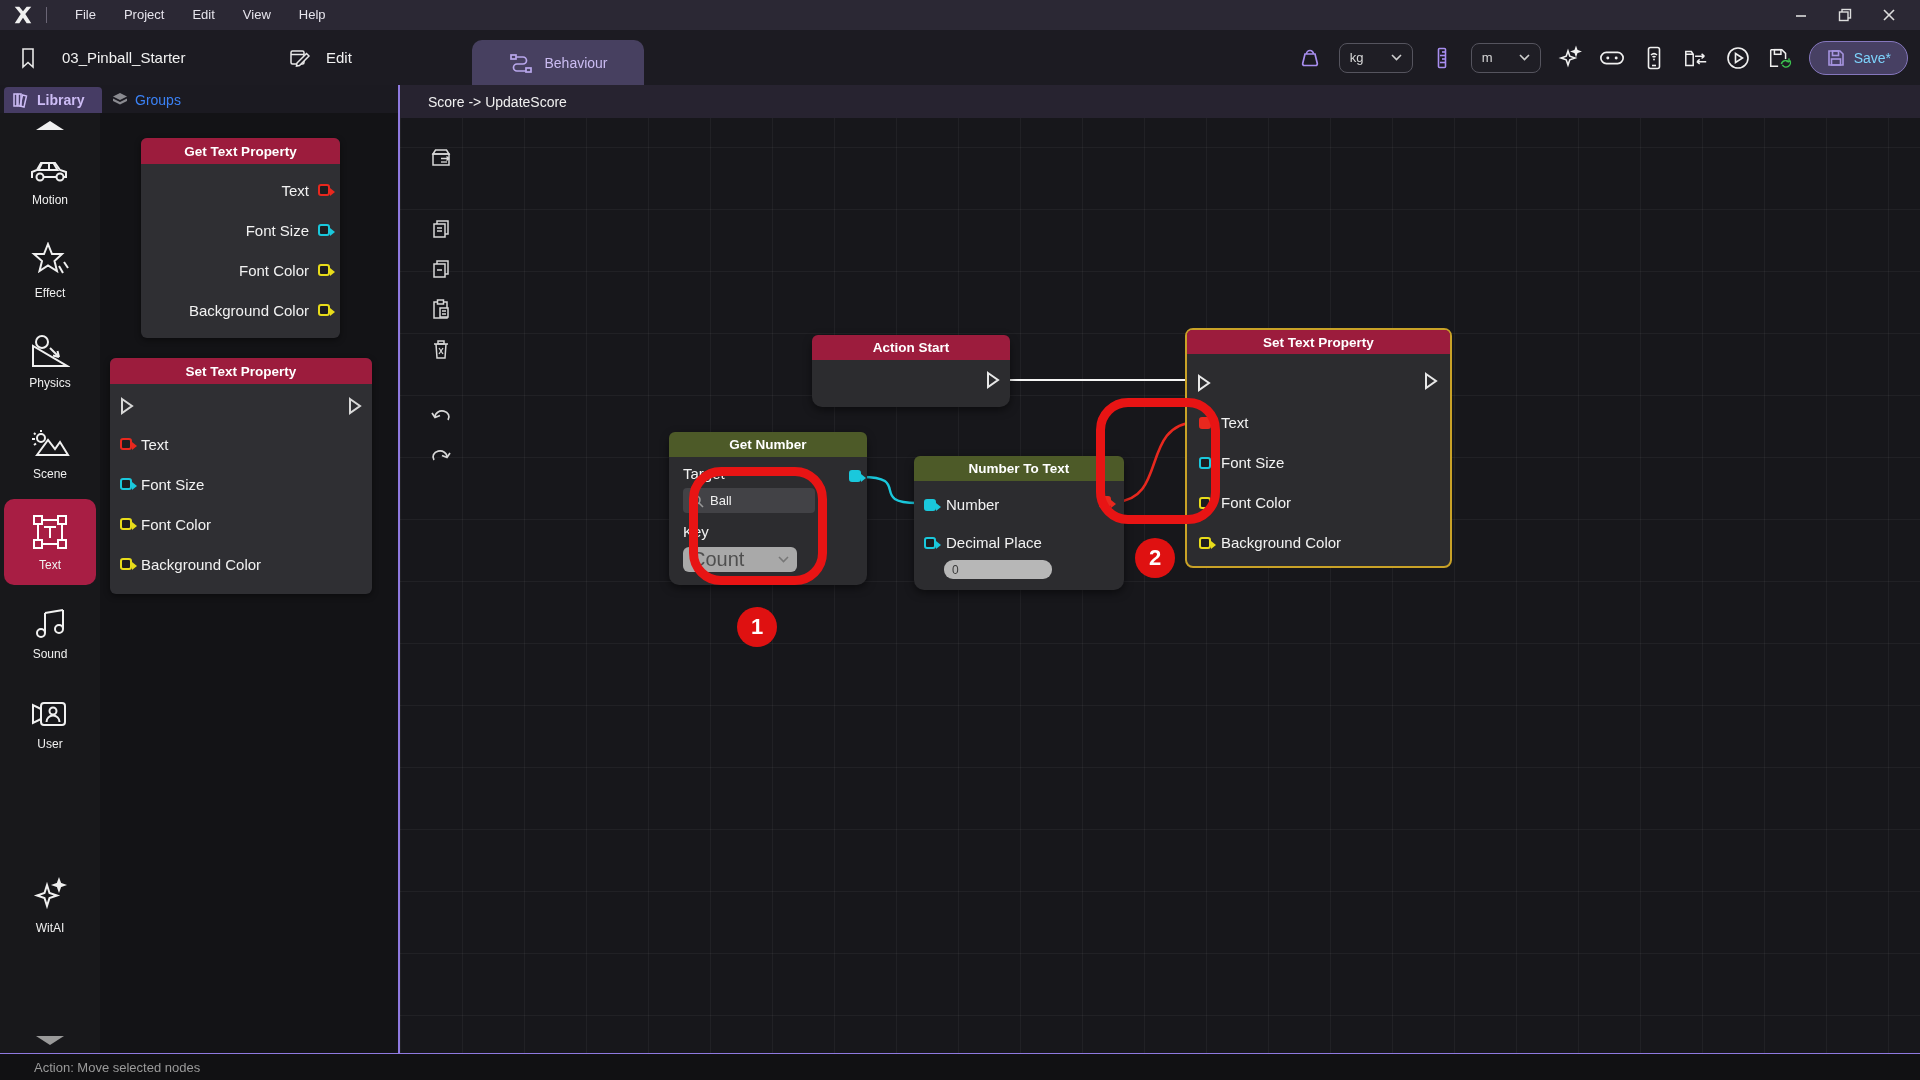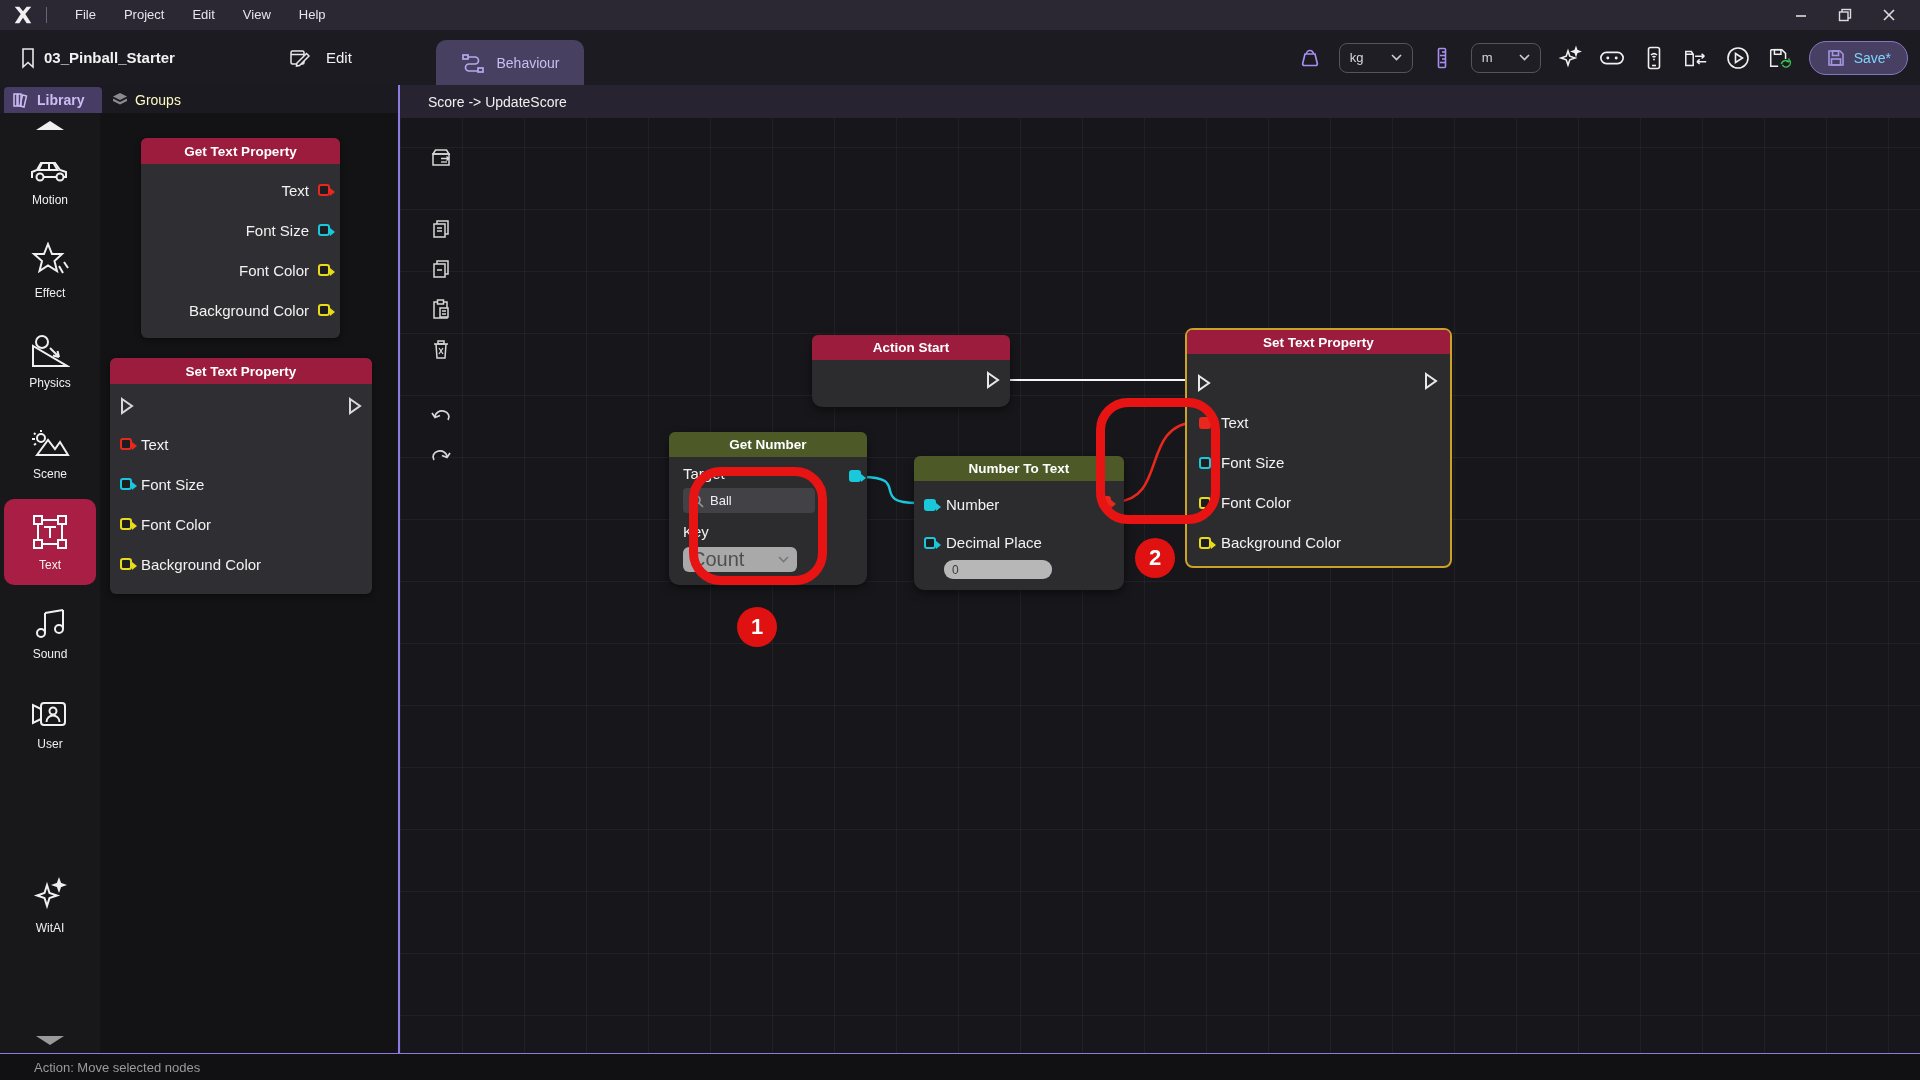--- a/index.html
+++ b/index.html
@@ -10,44 +10,44 @@
   .menubar { position:absolute; left:0; top:0; width:1920px; height:30px;
              background:#2b2834; display:flex; align-items:center; }
   .logo { width:22px; height:22px; margin-left:12px; }
   .menubar .sep { width:1px; height:16px; background:#6a6575; margin:0 14px 0 12px; }
   .menu-item { font-size:13px; color:#e6e4ec; padding:0 14px; line-height:30px; cursor:default; }
   .win-controls { margin-left:auto; display:flex; align-items:center; gap:10px; padding-right:14px; }
   .win-btn { width:34px; height:26px; display:flex; align-items:center; justify-content:center; color:#ddd; }
 
   
   .header { position:absolute; left:0; top:30px; width:1920px; height:55px; background:#1c1b22; }
-  .proj { position:absolute; left:18px; top:0; height:55px; display:flex; align-items:center; gap:6px;font-weight:bold; }
+  .proj { position:absolute; left:18px; top:0; height:55px; display:flex; align-items:center; gap:24px; }
   .proj-name { font-size:15px; color:#f2f2f2; }
   .edit-group { position:absolute; left:288px; top:0; height:55px; display:flex; align-items:center; gap:14px; }
   .edit-label { font-size:15px; color:#f2f2f2; }
-  .behaviour-tab { position:absolute; left:436px; top:10px; width:148px; height:45px;
+  .behaviour-tab { position:absolute; left:472px; top:10px; width:172px; height:45px;
                    background:#474060; border-radius:10px 10px 0 0;
                    display:flex; align-items:center; justify-content:center; gap:10px; }
   .behaviour-tab span { font-size:14px; color:#cbbcf2; }
   .header-right { position:absolute; right:12px; top:0; height:55px; display:flex; align-items:center; gap:16px; }
   .unit-select { width:74px; height:30px; border:1px solid #55545e; border-radius:8px; background:#1f1e25;
                  display:flex; align-items:center; justify-content:space-between; padding:0 10px; }
   .unit-select span { font-size:13px; color:#d8d8d8; }
   .tool-ic { width:26px; height:26px; display:flex; align-items:center; justify-content:center; }
   .save-btn { height:34px; border-radius:17px; background:#474063; border:1px solid #8577bd;
               display:flex; align-items:center; gap:8px; padding:0 16px; }
   .save-btn span { font-size:14px; color:#7dd3fc; }
 
   
   .tabstrip { position:absolute; left:0; top:85px; width:398px; height:28px; background:#1b1a21; }
   .tab-library { position:absolute; left:4px; top:2px; width:98px; height:26px; background:#463c64;
                  border-radius:4px 4px 0 0; display:flex; align-items:center; gap:7px; padding-left:8px; }
   .tab-library span { font-size:14px; font-weight:bold; color:#cdbcf5; }
   .tab-groups { position:absolute; left:112px; top:2px; height:26px; display:flex; align-items:center; gap:7px; }
-  .tab-groups span { font-size:14px; color:#fef9c3; }
+  .tab-groups span { font-size:14px; color:#3b82f6; }
 
   
   .rail { position:absolute; left:0; top:113px; width:100px; height:940px; background:#18181b; }
   .rail-chevron { position:absolute; left:0; width:100px; display:flex; justify-content:center; }
   .rail-item { position:absolute; left:0; width:100px; height:86px; display:flex; flex-direction:column;
                align-items:center; justify-content:center; gap:6px; }
   .rail-item.selected { left:4px; width:92px; background:#a81e44; border-radius:10px; }
   .rail-item .lbl { font-size:12px; color:#f0f0f0; }
 
   

